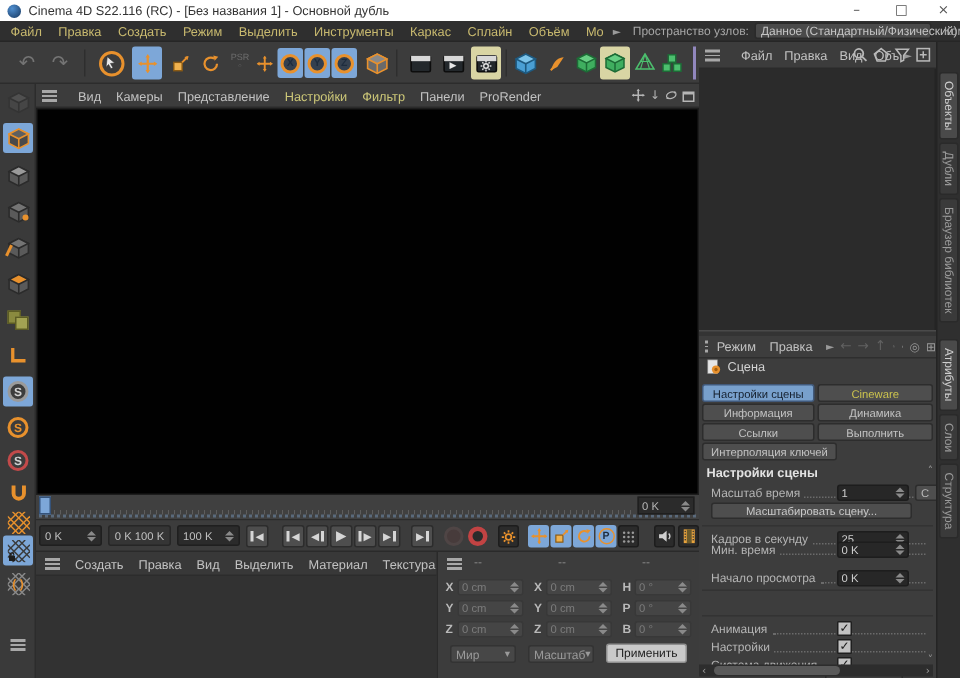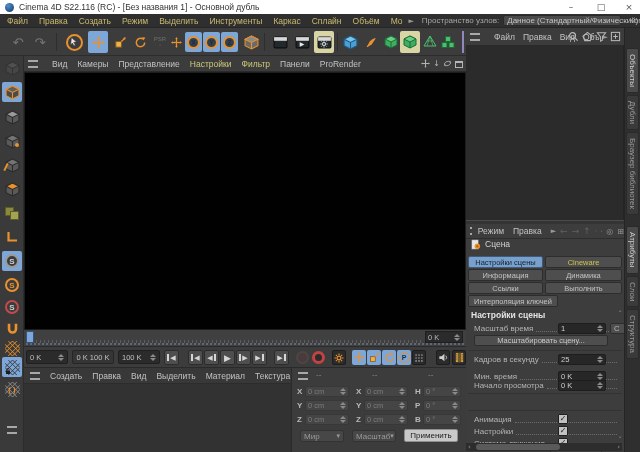--- a/index.html
+++ b/index.html
@@ -788,21 +788,21 @@
       <span class="albl">Кадров в секунду</span>
         <span class="leader"></span>
       <div class="afield">
           <span>25</span>
           <span class="spin">
             <i class="up"></i>
             <i class="dn"></i>
           </span>
         </div>
     </div>
-    <div class="arow" style="top:146px">
+    <div class="arow" style="top:136px">
       <span class="albl">Мин. время</span>
         <span class="leader"></span>
       <div class="afield">
           <span>0 K</span>
           <span class="spin">
             <i class="up"></i>
             <i class="dn"></i>
           </span>
         </div>
     </div>

